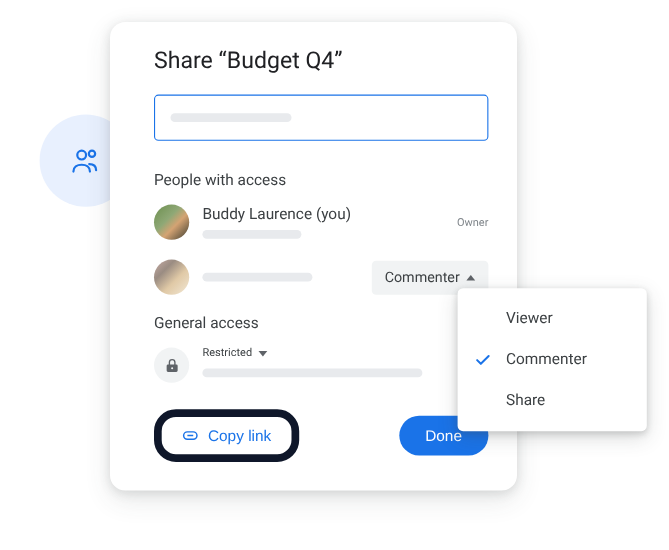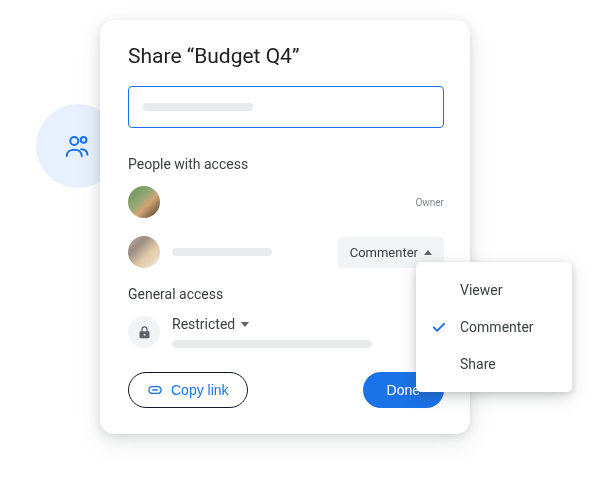--- a/index.html
+++ b/index.html
@@ -25,21 +25,21 @@
   }
   .bg-circle svg { width: 30px; height: 30px; }
   .dialog {
     position: absolute;
     top: 20px;
     left: 100px;
     width: 370px;
     background: #fff;
     border-radius: 14px;
     box-shadow: 0 2px 10px rgba(60,64,67,0.15), 0 8px 24px rgba(60,64,67,0.12);
-    padding: 24px 26px 26px 28px;
+    padding: 24px 26px 26px 40px;
   }
   .dialog-title {
     font-size: 21px;
     color: #202124;
     font-weight: 400;
     margin-bottom: 18px;
   }
   .input-box {
     border: 1.5px solid #1a73e8;
     border-radius: 4px;
@@ -117,31 +117,31 @@
     background: #f1f3f4;
     display: flex;
     align-items: center;
     justify-content: center;
     flex-shrink: 0;
   }
   .restricted-row {
     display: flex;
     align-items: center;
     gap: 6px;
-    font-size: 14px;
+    font-size: 10px;
     color: #3c4043;
     margin-bottom: 8px;
   }
   .footer {
     display: flex;
     align-items: center;
     justify-content: space-between;
   }
   .copy-link {
-    border: 1px solid #0f172a;
+    border: 7px solid #0f172a;
     border-radius: 20px;
     padding: 9px 18px;
     color: #1a73e8;
     font-size: 14px;
     font-weight: 500;
     display: flex;
     align-items: center;
     gap: 8px;
     cursor: pointer;
     background: #fff;
@@ -153,21 +153,21 @@
     border-radius: 20px;
     padding: 10px 24px;
     font-size: 14px;
     font-weight: 500;
     cursor: pointer;
   }
   .dropdown {
     position: absolute;
     top: 262px;
     left: 416px;
-    width: 156px;
+    width: 172px;
     background: #fff;
     border-radius: 5px;
     box-shadow: 0 2px 6px rgba(60,64,67,0.2), 0 6px 18px rgba(60,64,67,0.18);
     padding: 10px 0;
   }
   .dropdown-item {
     display: flex;
     align-items: center;
     padding: 10px 18px 10px 14px;
     font-size: 14px;
@@ -211,20 +211,24 @@
   <div class="dialog-title">Share “Budget Q4”</div>
 
   <div class="input-box">
     <div class="placeholder-bar" style="width:110px"></div>
   </div>
 
   <div class="section-label">People with access</div>
 
   <div class="person-row">
     <div class="avatar avatar-1"></div>
+    <div class="person-info">
+      <div class="person-name">Buddy Laurence (you)</div>
+      <div class="placeholder-bar" style="width:90px"></div>
+    </div>
     <div class="owner-label">Owner</div>
   </div>
 
   <div class="person-row">
     <div class="avatar avatar-2"></div>
     <div class="person-info">
       <div class="placeholder-bar" style="width:100px"></div>
     </div>
     <div class="role-chip">
       <span>Commenter</span>

